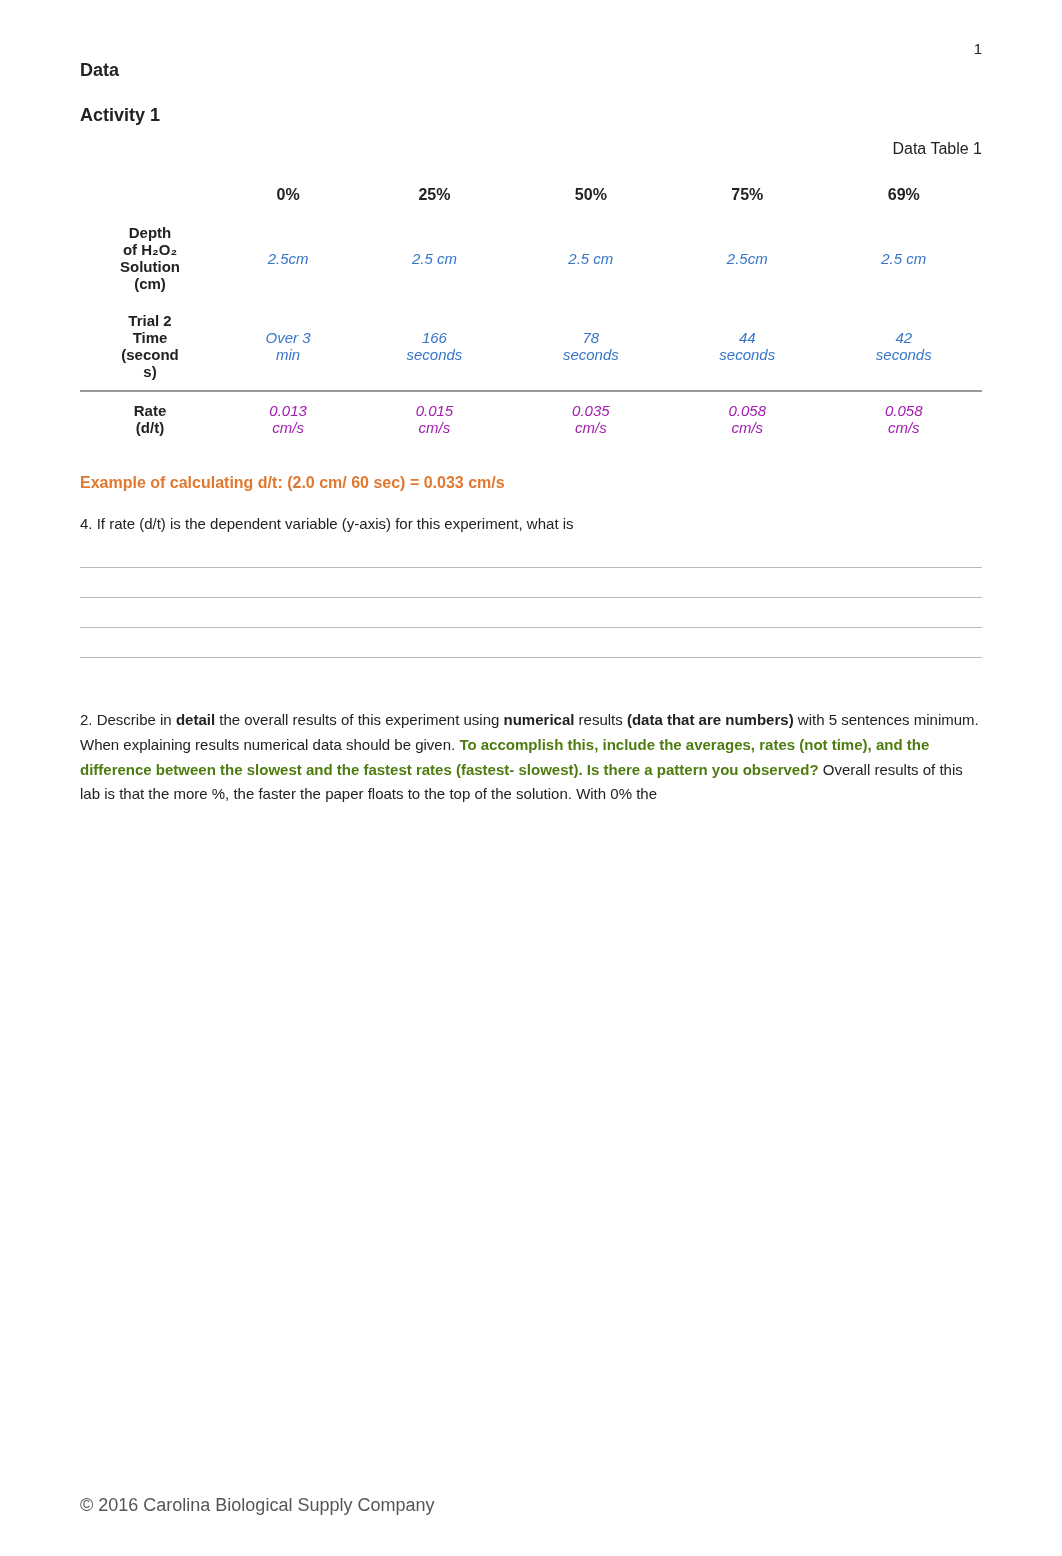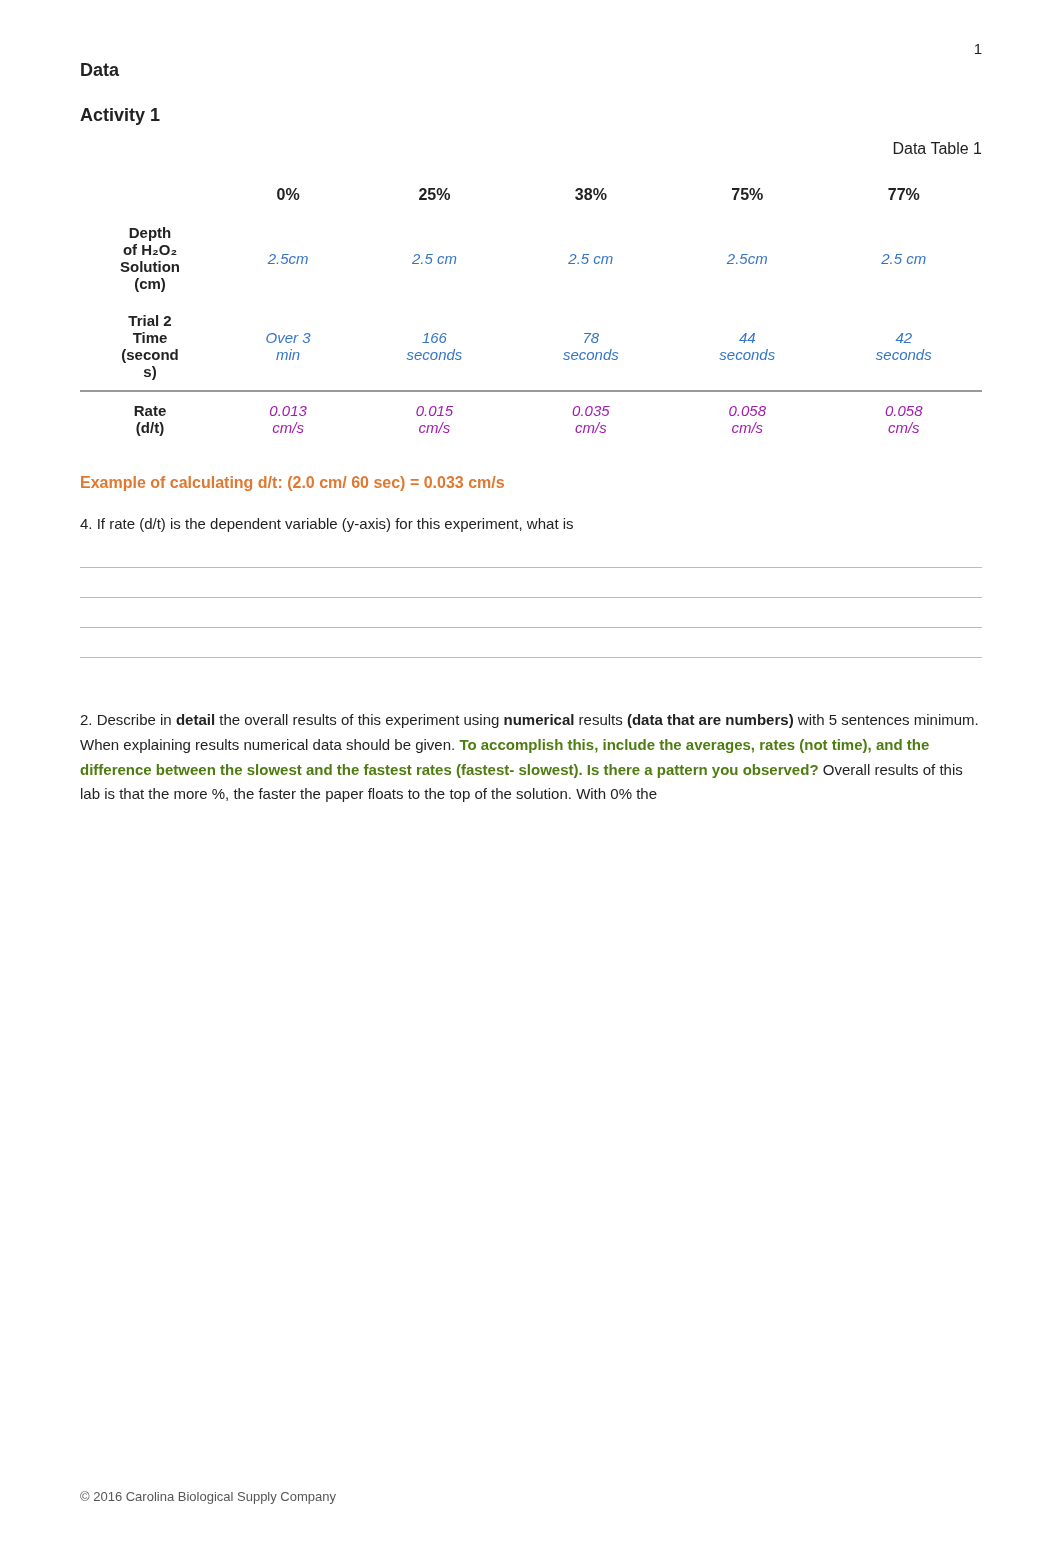--- a/index.html
+++ b/index.html
@@ -78,23 +78,23 @@
     .question-num {
       margin-top: 20px;
     }
     .answer-line {
       border-bottom: 1px solid #bbb;
       margin: 8px 0;
       height: 22px;
     }
     .footer {
       position: absolute;
-      bottom: 52px;
+      bottom: 40px;
       left: 80px;
-      font-size: 13px;
+      font-size: 18px;
       color: #555;
       margin-top: 15px;
     }
     .q2-text {
       font-size: 15px;
       line-height: 1.65;
     }
     .q2-bold { font-weight: bold; }
     .q2-orange-bold { font-weight: bold; color: #4d7c0f; }
     .border-bottom-row td {
@@ -117,23 +117,23 @@
 <div class="activity-heading">Activity 1</div>
 
 <div class="table-label">Data Table 1</div>
 
 <table class="data-table">
   <thead>
     <tr>
       <th></th>
       <th>0%</th>
       <th>25%</th>
-      <th>38%</th>
+      <th>50%</th>
       <th>75%</th>
-      <th>77%</th>
+      <th>69%</th>
     </tr>
   </thead>
   <tbody>
 
     <tr>
       <td class="row-label"><span><b>Depth<br>of H₂O₂<br>Solution<br>(cm)</b></span></td>
       <td class="italic-blue">2.5cm</td>
       <td class="italic-blue">2.5 cm</td>
       <td class="italic-blue">2.5 cm</td>
       <td class="italic-blue">2.5cm</td>

